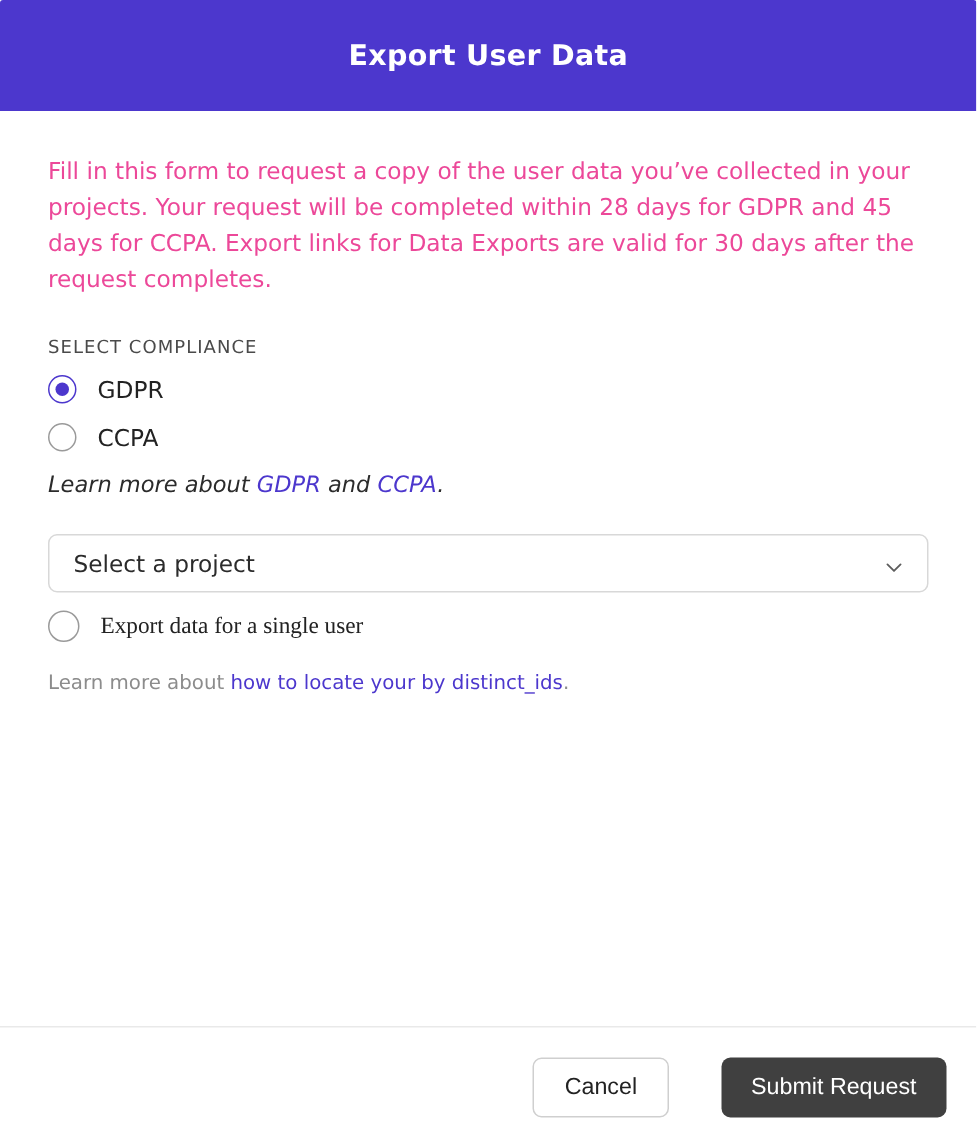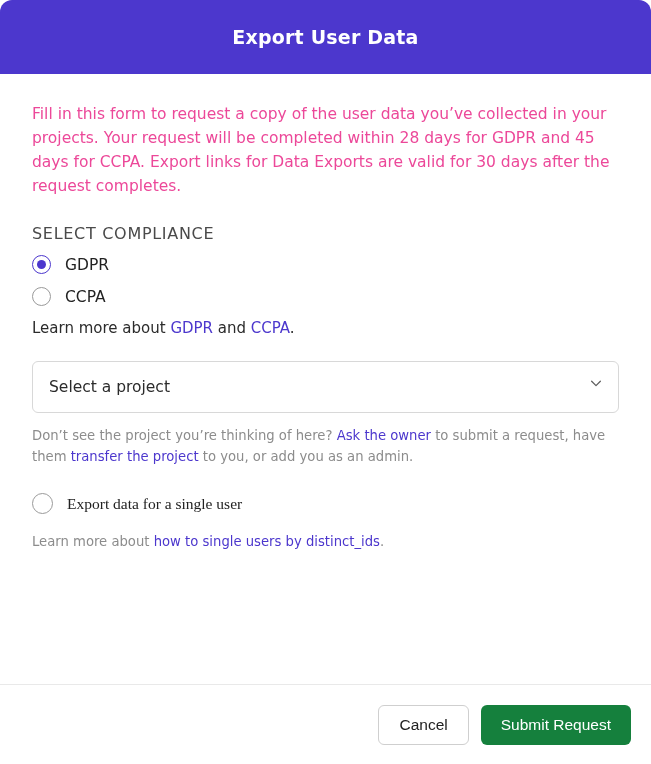--- a/index.html
+++ b/index.html
@@ -13,21 +13,21 @@
     font-family: "DejaVu Sans", sans-serif;
     color: #2d2d2d;
     overflow: hidden;
   }
 
   .modal {
     position: relative;
     width: 651px;
     height: 764px;
     box-sizing: border-box;
-    border-radius: 12px;
+    border-radius: 2px;
     overflow: hidden;
     background: #ffffff;
     display: flex;
     flex-direction: column;
   }
 
   .modal-header {
     height: 74px;
     min-height: 74px;
     background: #4c37cd;
@@ -50,21 +50,21 @@
   }
 
   .intro {
     font-size: 15.5px;
     line-height: 24px;
     color: #ec4899;
     margin: 0 0 26px 0;
   }
 
   .section-label {
-    font-size: 16px;
+    font-size: 12px;
     letter-spacing: 0.7px;
     color: #4a4a4a;
     text-transform: uppercase;
     margin-bottom: 12px;
   }
 
   .radio-row {
     display: flex;
     align-items: center;
     margin-bottom: 13px;
@@ -99,32 +99,33 @@
   }
   .radio-label {
     font-size: 15.5px;
     color: #222;
   }
 
   .learn-line {
     font-size: 15px;
     color: #2b2b2b;
     margin: 6px 0 24px 0;
+    font-style: italic;
   }
   a.link {
     color: #4c37cd;
     text-decoration: none;
   }
 
   .select-wrap {
     position: relative;
     margin-bottom: 12px;
   }
   .select-box {
-    height: 52px;
+    height: 39px;
     border: 1px solid #d8d8d8;
     border-radius: 6px;
     background: #ffffff;
     display: flex;
     align-items: center;
     padding: 0 16px;
     font-size: 15.5px;
     color: #2b2b2b;
     box-sizing: border-box;
   }
@@ -165,34 +166,35 @@
   }
   .btn {
     height: 40px;
     border-radius: 6px;
     font-size: 15.5px;
     display: inline-flex;
     align-items: center;
     justify-content: center;
     box-sizing: border-box;
     cursor: pointer;
+    margin-left: 23px;
   }
   .btn-cancel {
     min-width: 86px;
     padding: 0 20px;
     border: 1px solid #cfcfcf;
     background: #ffffff;
     color: #222;
     margin-right: 12px;
   }
   .btn-submit {
     min-width: 148px;
     padding: 0 20px;
     border: none;
-    background: #15803d;
+    background: #404040;
     color: #ffffff;
   }
 
   .radio-group-users .radio-row { margin-bottom: 20px; font-family: Liberation Serif, serif; }
 </style>
 </head>
 <body>
 
 <div class="modal">
 
@@ -225,35 +227,32 @@
       <div class="select-box">
         <span>Select a project</span>
       </div>
       <span class="chevron">
         <svg width="14" height="14" viewBox="0 0 16 16" aria-hidden="true">
           <path d="M3 6 L8 11 L13 6" fill="none" stroke="currentColor" stroke-width="1.4" stroke-linecap="round" stroke-linejoin="round"></path>
         </svg>
       </span>
     </div>
 
-    <div class="hint">
-      <span>Don’t see the project you’re thinking of here? </span><a class="link" href="#">Ask the owner</a><span> to submit a request, have them </span><a class="link" href="#">transfer the project</a><span> to you, or add you as an admin.</span>
-    </div>
 
 
     <div class="radio-group-users">
       <div class="radio-row">
         <span class="radio large"></span>
         <span class="radio-label">Export data for a single user</span>
       </div>
 
     </div>
 
     <div class="sub-hint">
-      <span>Learn more about </span><a class="link" href="#">how to single users by distinct_ids</a><span>.</span>
+      <span>Learn more about </span><a class="link" href="#">how to locate your by distinct_ids</a><span>.</span>
     </div>
 
   </div>
 
   <div class="modal-footer">
     <button class="btn btn-cancel">Cancel</button>
     <button class="btn btn-submit">Submit Request</button>
   </div>
 
 </div>

